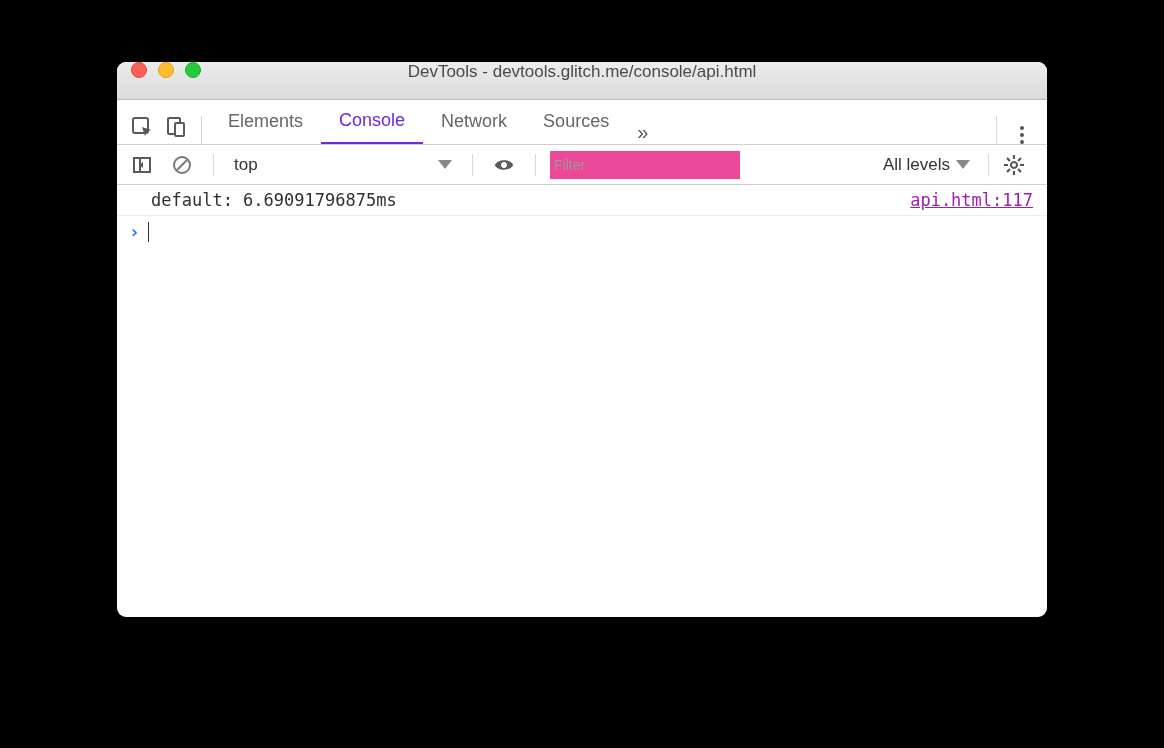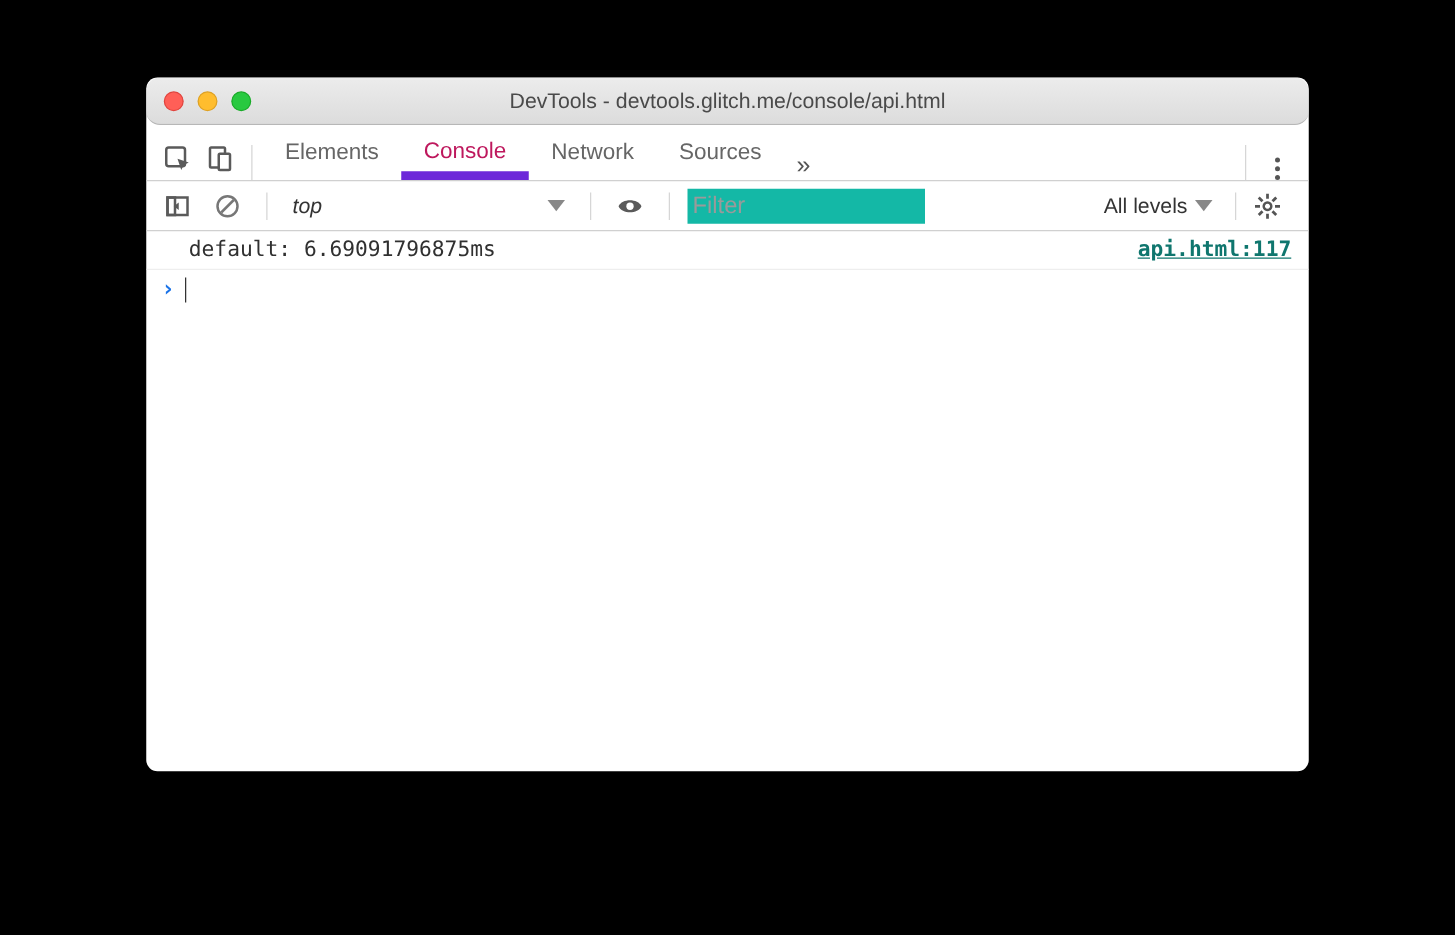--- a/index.html
+++ b/index.html
@@ -21,23 +21,21 @@
     box-shadow: 0 25px 60px rgba(0,0,0,0.5);
     overflow: hidden;
     display: flex;
     flex-direction: column;
   }
   .titlebar {
     height: 38px;
     background: linear-gradient(#ececec, #dcdcdc);
     border-bottom: 1px solid #b7b7b7;
     display: flex;
-    align-items: center;
     position: relative;
-    border-radius: 11px;
   }
   .traffic {
     display: flex;
     gap: 11px;
     padding-left: 14px;
   }
   .tl { width: 16px; height: 16px; border-radius: 50%; }
   .tl.red { background: #ff5f57; border: 1px solid #e0443e; }
   .tl.yellow { background: #ffbd2e; border: 1px solid #dea123; }
   .tl.green { background: #28c940; border: 1px solid #1aab29; }
@@ -70,22 +68,22 @@
   .tabs { display: flex; gap: 0; }
   .tab {
     padding: 0 18px;
     height: 45px;
     line-height: 45px;
     font-size: 18px;
     color: #666;
     cursor: pointer;
   }
   .tab.active {
-    color: #be185d;
-    border-bottom: 7px solid #6d28d9;
+    color: #6d28d9;
+    border-bottom: 2px solid #6d28d9;
     line-height: 42px;
   }
   .more-tabs { padding: 0 10px; color: #555; font-size: 20px; display:flex; align-items:center; }
   .spacer { flex: 1; }
   .kebab { width: 34px; text-align: center; color: #555; font-size: 22px; line-height: 1; cursor: pointer; }
   .kebab-dots { display: inline-flex; flex-direction: column; gap: 3px; }
   .kebab-dots span { width: 4px; height: 4px; background:#555; border-radius:50%; }
 
   .filterbar {
     height: 40px;
@@ -97,35 +95,34 @@
     font-size: 17px;
     color: #555;
   }
   .context-select {
     display: flex; align-items: center; justify-content: space-between;
     border: none;
     width: 230px;
     padding: 3px 6px;
     color: #333;
     cursor: pointer;
-    font-style: italic;
   }
   .caretdown {
     width: 0; height: 0;
     border-left: 7px solid transparent;
     border-right: 7px solid transparent;
     border-top: 9px solid #888;
   }
   .eye { color:#5a5a5a; padding: 0 6px; }
   .filter-input {
     width: 190px;
     height: 28px;
     border: none;
-    background: #14b8a6;
-    font-size: 19px;
+    background: #ec4899;
+    font-size: 14px;
     color: #333;
     padding: 0 4px;
     outline: none;
   }
   .filter-input::placeholder { color: #9a9a9a; }
   .levels { display:flex; align-items:center; gap:6px; cursor:pointer; padding: 0 4px; color:#333;}
   .gear { width: 36px; text-align:center; color:#555; cursor:pointer; }
 
   .console-body {
     flex: 1;
@@ -135,21 +132,21 @@
   }
   .log-row {
     display: flex;
     justify-content: space-between;
     align-items: center;
     padding: 5px 14px 5px 34px;
     border-bottom: 1px solid #eee;
     color: #303030;
     gap: 12px;
   }
-  .log-src { color:#0f766e; text-decoration: underline; cursor:pointer;font-weight:bold; }
+  .log-src { color:#a21caf; text-decoration: underline; cursor:pointer; }
   .prompt-row {
     display:flex; align-items:center;
     padding: 5px 12px;
     gap: 8px;
     color:#303030;
   }
   .prompt-caret { color:#1a73e8; font-weight:bold; font-size:18px; }
   .prompt-cursor {
     width: 1.5px; height: 20px; background:#333;
   }

